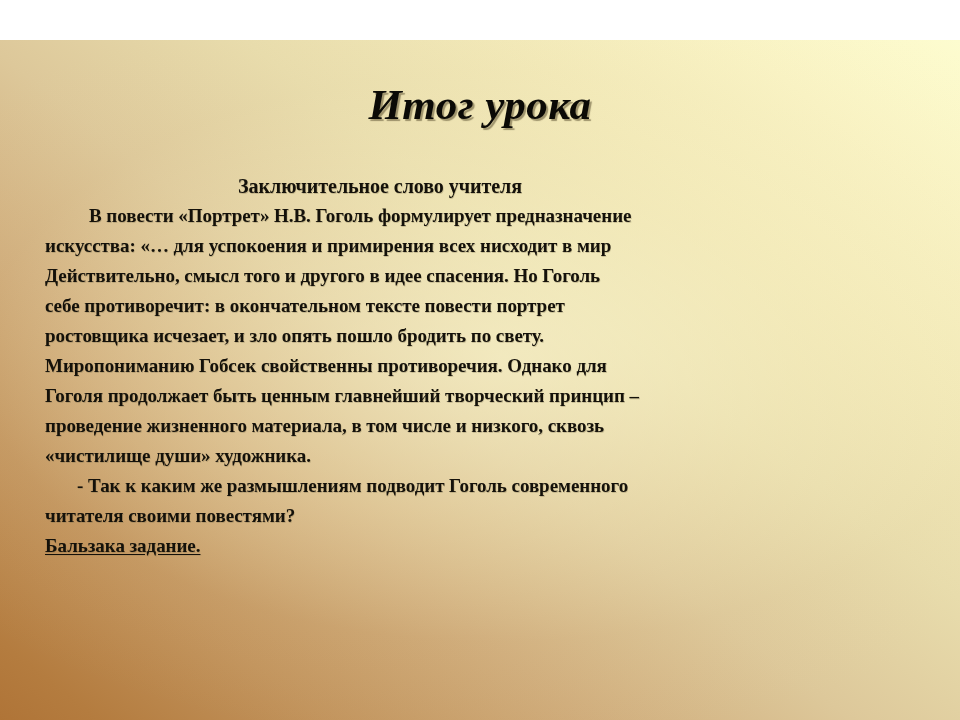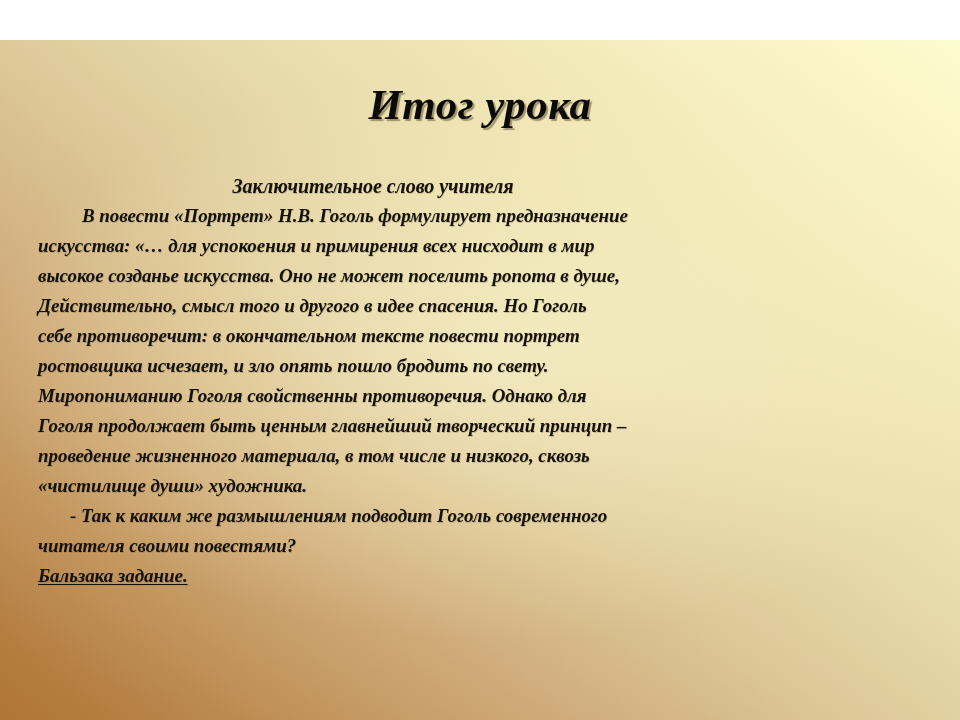--- a/index.html
+++ b/index.html
@@ -66,23 +66,22 @@
     color: #0b0a06;
     text-shadow: 2px 2px 1px rgba(90,78,48,0.55);
     line-height: 1.05;
     white-space: nowrap;
   }
 
   
   .body-block {
     position: absolute;
     top: 131px;
-    left: 38px;
+    left: 45px;
     width: 872px;
-    font-style: italic;
   }
   .line {
     font-size: 19px;
     font-weight: bold;
     color: #14110a;
     line-height: 30px;
     height: 30px;
     white-space: nowrap;
     letter-spacing: -0.05px;
     text-shadow: 0.6px 0.6px 0 rgba(120,105,70,0.30);
@@ -111,26 +110,25 @@
   <div class="content">
 
     <div class="title">Итог урока</div>
 
     <div class="body-block">
 
       <div class="line subtitle">Заключительное слово учителя</div>
 
       <div class="line indent">В повести «Портрет» Н.В. Гоголь формулирует предназначение</div>
       <div class="line">искусства: «… для успокоения и примирения всех нисходит в мир</div>
-      <div class="line">высокое созданье искусства. Оно не может поселить ропота в душе,</div>
 
       <div class="line">Действительно,  смысл того и другого в идее спасения. Но Гоголь</div>
       <div class="line">себе противоречит: в окончательном тексте повести портрет</div>
       <div class="line">ростовщика  исчезает, и зло опять пошло бродить по свету.</div>
-      <div class="line">Миропониманию Гоголя свойственны противоречия. Однако для</div>
+      <div class="line">Миропониманию Гобсек свойственны противоречия. Однако для</div>
       <div class="line">Гоголя продолжает быть ценным главнейший творческий принцип –</div>
       <div class="line">проведение жизненного материала, в том числе и низкого, сквозь</div>
       <div class="line">«чистилище души» художника.</div>
 
       <div class="line indent-small">- Так к каким же размышлениям подводит Гоголь современного</div>
       <div class="line">читателя своими повестями?</div>
 
       <div class="line underline">Бальзака задание.</div>
 
     </div>

